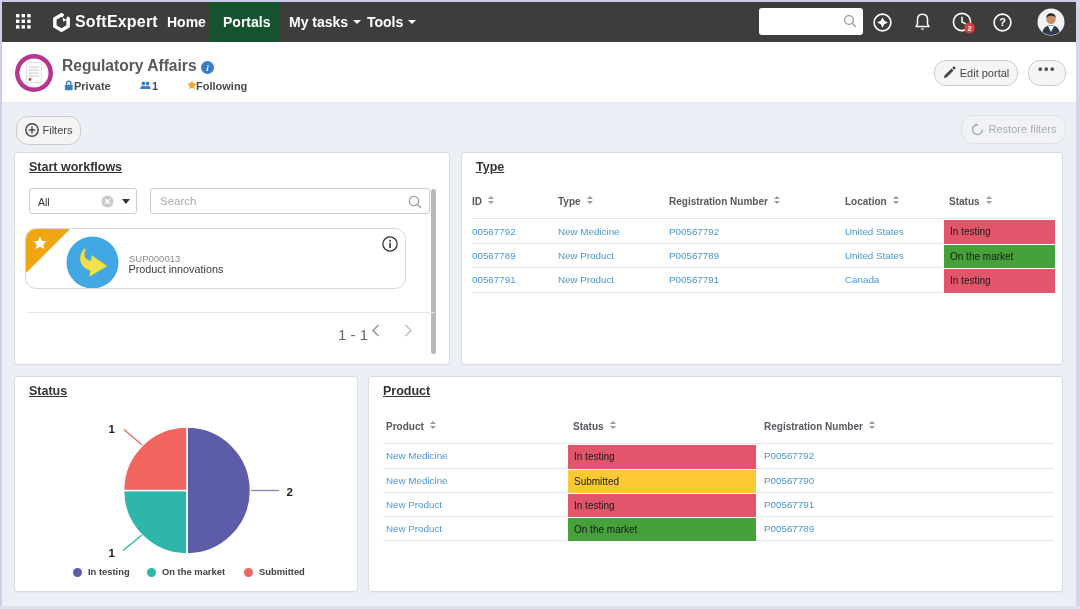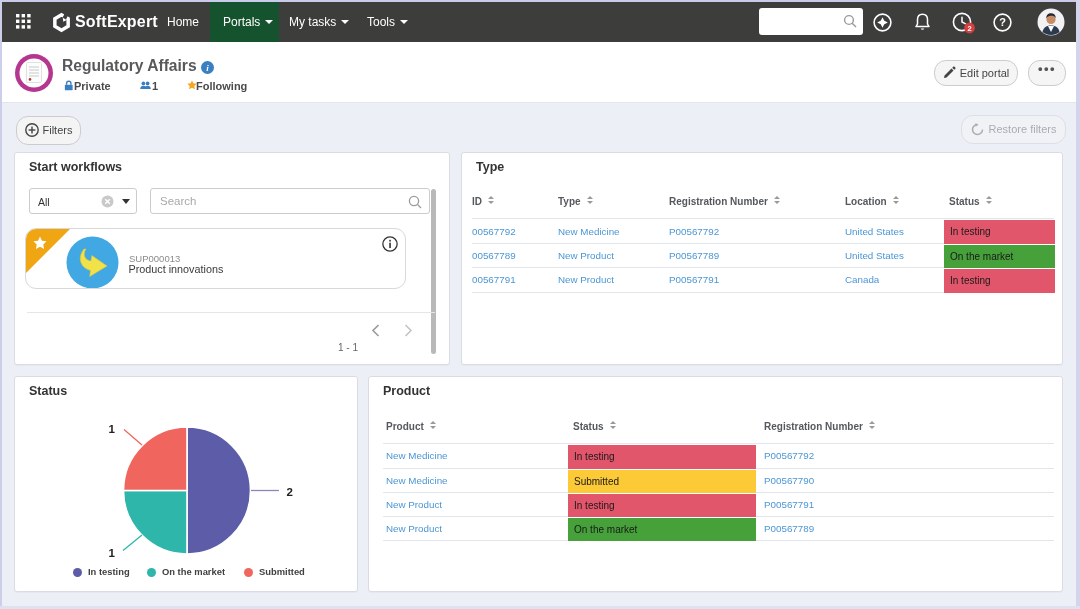--- a/index.html
+++ b/index.html
@@ -3,34 +3,34 @@
 <meta charset="utf-8">
 <style>
 * { margin:0; padding:0; box-sizing:border-box; }
 html,body { width:1080px; height:609px; overflow:hidden; background:#edeff7; font-family:"Liberation Sans",sans-serif; }
 #root { position:absolute; left:0; top:0; width:1080px; height:609px; }
 #page { position:absolute; left:2px; top:2px; width:1074px; height:603px; background:#edeff7; }
 .abs { position:absolute; }
 
 
 #nav { position:absolute; left:0; top:0; width:1074px; height:40px; background:#3d3d3c; }
-.navlink { position:absolute; top:0; height:40px; line-height:40px; color:#fff; font-size:12px; }
+.navlink { position:absolute; top:0; height:40px; line-height:40px; color:#fff; font-size:14px;font-weight:bold; }
 #portals { background:#14532d; box-sizing:border-box; }
 .caret { display:inline-block; width:0; height:0; border-left:4px solid transparent; border-right:4px solid transparent; border-top:4px solid #fff; vertical-align:middle; margin-left:5px; margin-top:-2px; }
 #searchbox { position:absolute; left:757px; top:6px; width:104px; height:27px; background:#fff; border-radius:3px; }
 
 
 #header { position:absolute; left:0; top:40px; width:1074px; height:61px; background:#fff; border-bottom:1px solid #e4e6ee; }
 #htitle { position:absolute; left:60px; top:15px; font-size:15.6px; font-weight:bold; color:#58595b; }
 .hsub { position:absolute; top:38px; font-size:11px; font-weight:bold; color:#4a4a4a; }
 .btn { position:absolute; background:#f5f5f5; border:1px solid #ccc; border-radius:12px; color:#444; font-size:11px; text-align:center; }
 
 
 .card { position:absolute; background:#fff; border:1px solid #d9dce3; border-radius:3px; box-shadow:0 1px 1px rgba(0,0,0,0.03); }
-.cardtitle { position:absolute; left:14px; top:7px; font-size:12.5px; font-weight:bold; color:#333; }
+.cardtitle { position:absolute; left:14px; top:7px; font-size:12.5px; font-weight:bold; color:#333;text-decoration:underline; }
 
 
 .th { position:absolute; font-size:10px; font-weight:bold; color:#55595e; }
 .link { position:absolute; font-size:9.8px; color:#4b96d4; }
 .rowline { position:absolute; height:1px; background:#e3e6ea; }
 .chip { position:absolute; font-size:10px; color:#1a1a1a; padding-left:6px; line-height:24px; }
 .sort { display:inline-block; position:relative; width:7px; height:10px; margin-left:5px; vertical-align:-1px; }
 .sort:before { content:""; position:absolute; left:1px; top:0; border-left:3px solid transparent; border-right:3px solid transparent; border-bottom:3.5px solid #999; }
 .sort:after { content:""; position:absolute; left:1px; bottom:2px; border-left:3px solid transparent; border-right:3px solid transparent; border-top:3.5px solid #999; }
 </style>
@@ -196,21 +196,21 @@
         </svg>
         <div class="abs" style="left:103px;top:23.5px;font-size:9.5px;color:#8c8c8c;">SUP000013</div>
         <div class="abs" style="left:102.5px;top:33.5px;font-size:10.8px;color:#3a3a3a;">Product innovations</div>
         <svg class="abs" style="right:7px;top:7px" width="16" height="16" viewBox="0 0 15 15">
             <circle cx="7.5" cy="7.5" r="6.7" fill="none" stroke="#333" stroke-width="1.2"></circle>
             <rect x="6.8" y="6.3" width="1.5" height="5" fill="#333"></rect>
             <rect x="6.8" y="3.6" width="1.5" height="1.6" fill="#333"></rect>
           </svg>
       </div>
       <div class="abs" style="left:12px;top:159px;width:408px;height:1px;background:#e6e6e6;"></div>
-      <div class="abs" style="left:323px;top:189px;font-size:10px;color:#666;">1 - 1</div>
+      <div class="abs" style="left:323px;top:173px;font-size:15px;color:#666;">1 - 1</div>
       <svg class="abs" style="left:356px;top:171px" width="9" height="13" viewBox="0 0 9 13">
           <path d="M7.5 1 L2 6.5 L7.5 12" fill="none" stroke="#9a9a9a" stroke-width="1.6"></path>
         </svg>
       <svg class="abs" style="left:389px;top:171px" width="9" height="13" viewBox="0 0 9 13">
           <path d="M1.5 1 L7 6.5 L1.5 12" fill="none" stroke="#c4c4c4" stroke-width="1.6"></path>
         </svg>
     </div>
 
     <div class="card" style="left:459px;top:150px;width:602px;height:213px;">
       <div class="cardtitle">Type</div>

